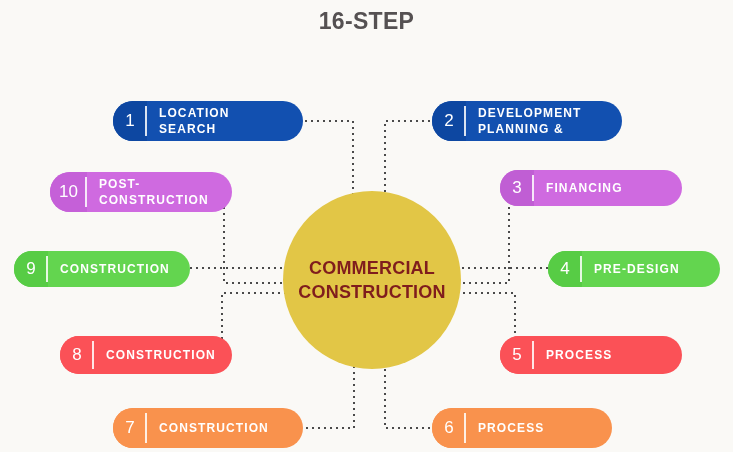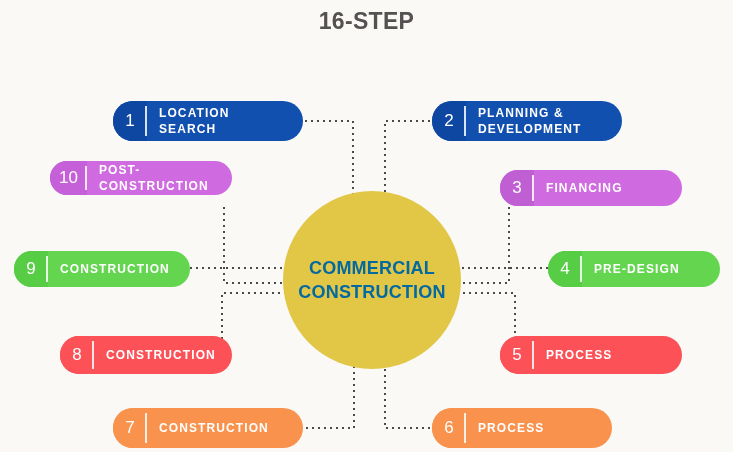--- a/index.html
+++ b/index.html
@@ -38,21 +38,21 @@
     left: 283px; top: 191px;
     width: 178px; height: 178px;
     border-radius: 50%;
     background: #e2c646;
     z-index: 3;
     display: flex; flex-direction: column;
     align-items: center; justify-content: center;
     text-align: center;
   }
   .center-circle .cc-line {
-    color: #0369a1; font-size: 18px; font-weight: bold;
+    color: #7f1d1d; font-size: 18px; font-weight: bold;
     line-height: 24px; letter-spacing: 0.2px;
   }
 
   
   .pill {
     position: absolute;
     display: flex; align-items: stretch;
     border-radius: 22px;
     overflow: hidden;
     z-index: 4;
@@ -82,21 +82,21 @@
     padding-left: 12px; padding-right: 10px;
   }
   .pill.two-line .lbl { line-height: 16px; }
 
   
   #pill-1  { left: 113px; top: 101px;  width: 190px; height: 40px; background:#1250b0; }
   #pill-1 .num { background:#0d47a1; }
   #pill-2  { left: 432px; top: 101px;  width: 190px; height: 40px; background:#1250b0; }
   #pill-2 .num { background:#0d47a1; }
 
-  #pill-10 { left: 50px;  top: 161px;  width: 182px; height: 34px; background:#cf6ae0; }
+  #pill-10 { left: 50px;  top: 172px;  width: 182px; height: 40px; background:#cf6ae0; }
   #pill-10 .num { background:#c560d8; }
   #pill-3  { left: 500px; top: 170px;  width: 182px; height: 36px; background:#cf6ae0; }
   #pill-3 .num { background:#c05ed4; }
 
   #pill-9  { left: 14px;  top: 251px;  width: 176px; height: 36px; background:#63d54f; }
   #pill-9 .num { background:#57cc45; }
   #pill-4  { left: 548px; top: 251px;  width: 172px; height: 36px; background:#63d54f; }
   #pill-4 .num { background:#57cc45; }
 
   #pill-8  { left: 60px;  top: 336px;  width: 172px; height: 38px; background:#fb5157; }
@@ -152,22 +152,22 @@
     <div class="num">1</div>
     <div class="lbl">
       <span>LOCATION</span>
       <span>SEARCH</span>
     </div>
   </div>
 
   <div class="pill two-line" id="pill-2">
     <div class="num">2</div>
     <div class="lbl">
+      <span>DEVELOPMENT</span>
       <span>PLANNING &amp;</span>
-      <span>DEVELOPMENT</span>
     </div>
   </div>
 
   <div class="pill two-line" id="pill-10">
     <div class="num">10</div>
     <div class="lbl">
       <span>POST-</span>
       <span>CONSTRUCTION</span>
     </div>
   </div>

